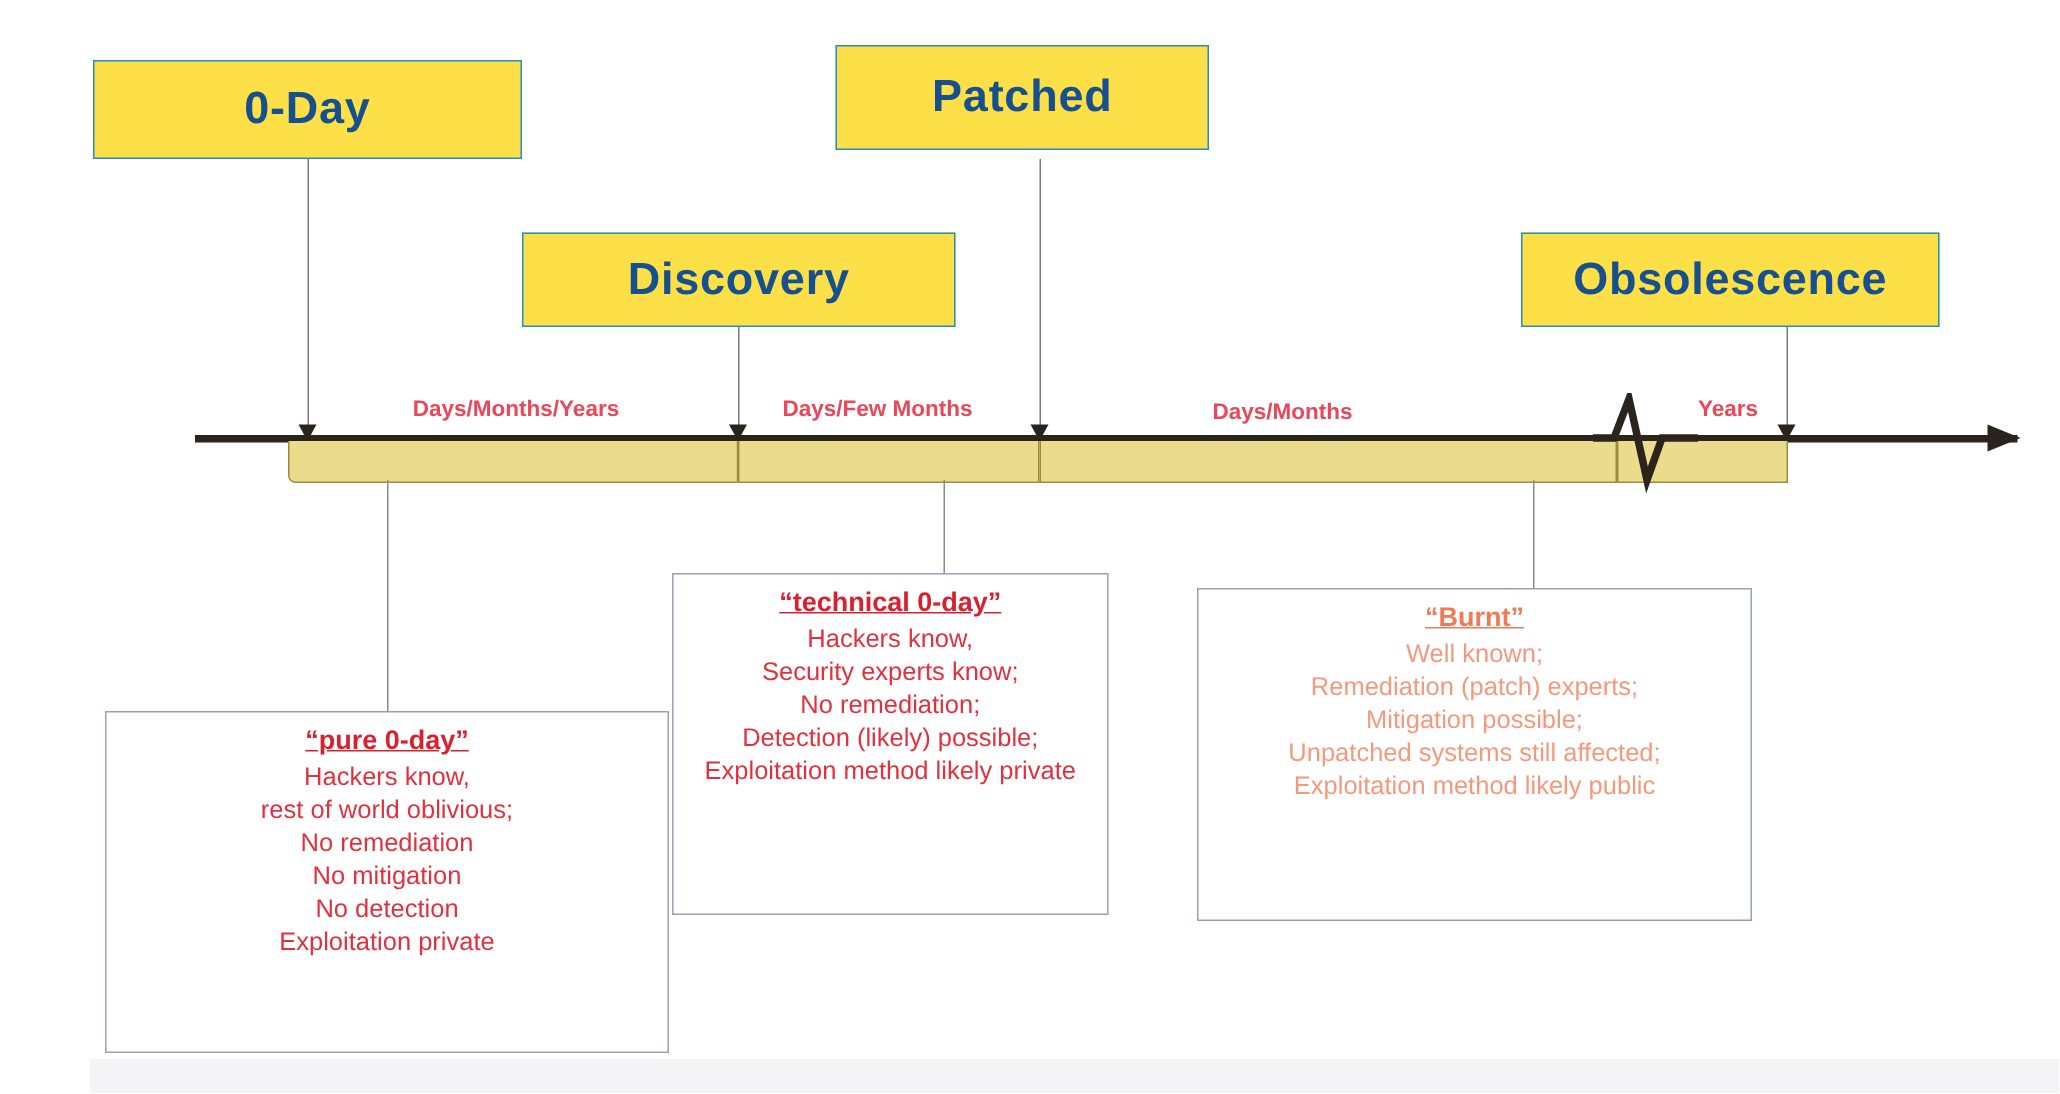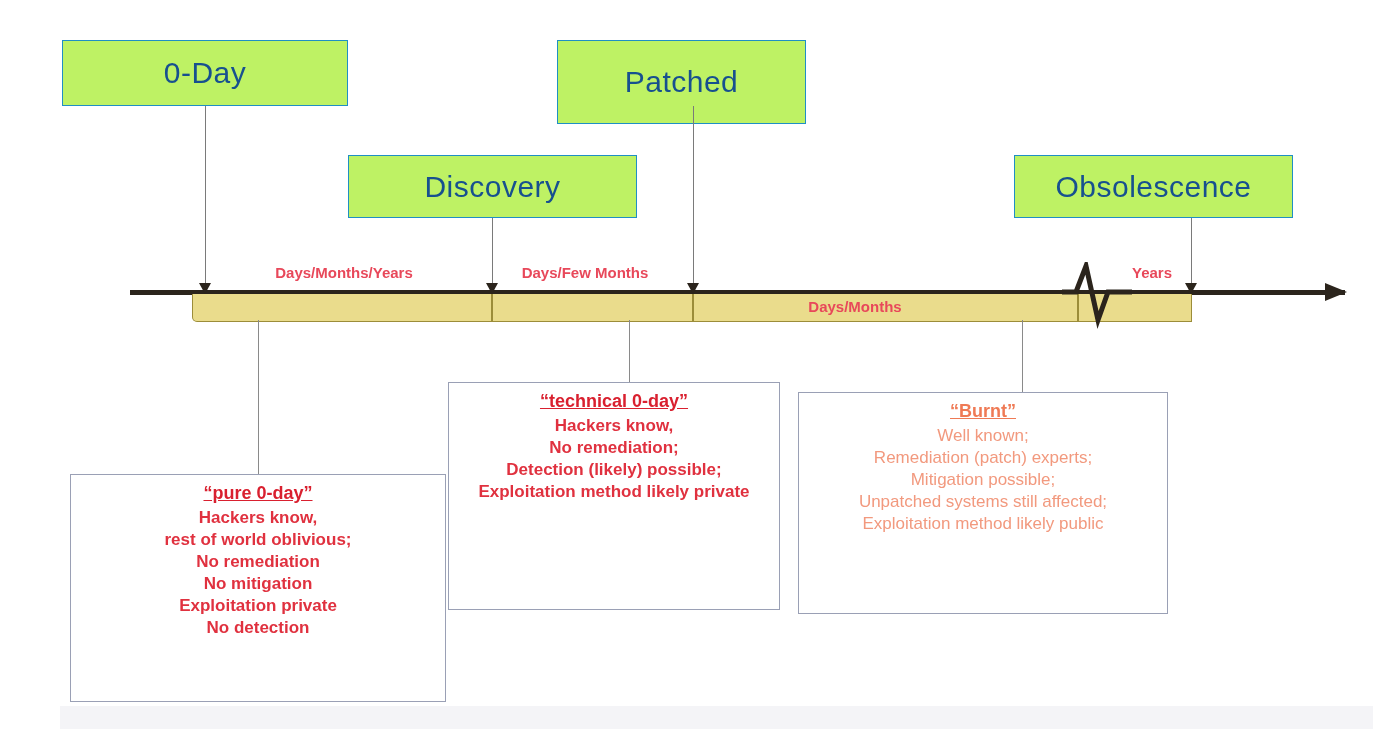--- a/index.html
+++ b/index.html
@@ -24,29 +24,29 @@
     left: 60px;
     top: 706px;
     width: 1313px;
     height: 23px;
     background: #f4f4f7;
   }
 
   
   .milestone {
     position: absolute;
-    background: #bef264;
+    background: #fde047;
     border: 1px solid #1f8fc4;
     box-sizing: border-box;
     display: flex;
     align-items: center;
     justify-content: center;
     color: #17508f;
     font-size: 30px;
-    font-weight: 400;
+    font-weight: 700;
     letter-spacing: 0.5px;
     white-space: nowrap;
   }
   .milestone-label { pointer-events: none; }
 
   
   .vline {
     position: absolute;
     width: 1px;
     background: #7a7a7a;
@@ -132,41 +132,41 @@
     display: block;
     margin-bottom: 3px;
     white-space: nowrap;
   }
   .descbox .line {
     display: block;
     font-size: 17px;
     line-height: 1.30;
     white-space: nowrap;
   }
-  .red   { color: #e0313f; font-weight: bold; }
+  .red   { color: #e0313f; }
   .redt  { color: #d9202f; }
   .orange  { color: #f2997e; }
   .oranget { color: #ef7a55; }
 </style>
 </head>
 <body>
 
 <div id="canvas">
 
   <div class="bottom-band"></div>
 
   <div class="milestone" style="left:62px; top:40px; width:286px; height:66px;">
     <span class="milestone-label">0-Day</span>
   </div>
 
   <div class="milestone" style="left:348px; top:155px; width:289px; height:63px;justify-content:center;">
     <span class="milestone-label">Discovery</span>
   </div>
 
-  <div class="milestone" style="left:557px; top:40px; width:249px; height:84px;">
+  <div class="milestone" style="left:557px; top:30px; width:249px; height:70px;">
     <span class="milestone-label">Patched</span>
   </div>
 
   <div class="milestone" style="left:1014px; top:155px; width:279px; height:63px;">
     <span class="milestone-label">Obsolescence</span>
   </div>
 
   <div class="vline" style="left:205px; top:106px; height:180px;"></div>
   <div class="vline" style="left:492px; top:218px; height:68px;"></div>
   <div class="vline" style="left:693px; top:106px; height:180px;"></div>
@@ -184,40 +184,41 @@
   <div class="marker" style="left:486px; top:283px;"></div>
   <div class="marker" style="left:687px; top:283px;"></div>
   <div class="marker" style="left:1185px; top:283px;"></div>
 
   <svg class="zigzag" viewBox="0 0 70 68" xmlns="http://www.w3.org/2000/svg">
     <polyline points="0,30 14,30 24,4 36,58 46,30 70,30" fill="none" stroke="#2b241c" stroke-width="5" stroke-linejoin="miter" stroke-linecap="butt"></polyline>
   </svg>
 
   <div class="interval-label" style="left:344px; top:264px;">Days/Months/Years</div>
   <div class="interval-label" style="left:585px; top:264px;">Days/Few Months</div>
-  <div class="interval-label" style="left:855px; top:266px;margin-top:32px;">Days/Months</div>
+  <div class="interval-label" style="left:855px; top:266px;">Days/Months</div>
   <div class="interval-label" style="left:1152px; top:264px;">Years</div>
 
   <div class="vline-thin" style="left:258px; top:320px; height:154px;"></div>
   <div class="vline-thin" style="left:629px; top:320px; height:62px;"></div>
   <div class="vline-thin" style="left:1022px; top:320px; height:72px;"></div>
 
   <div class="descbox" style="left:70px; top:474px; width:376px; height:228px;">
     <span class="title redt">“pure 0-day”</span>
     <span class="line red">Hackers  know,</span>
     <span class="line red">rest of world oblivious;</span>
     <span class="line red">No remediation</span>
     <span class="line red">No mitigation</span>
+    <span class="line red">No detection</span>
     <span class="line red">Exploitation  private</span>
-    <span class="line red">No detection</span>
-  </div>
-
-  <div class="descbox" style="left:448px; top:382px; width:332px; height:228px;">
+  </div>
+
+  <div class="descbox" style="left:448px; top:382px; width:291px; height:228px;">
     <span class="title redt">“technical 0-day”</span>
     <span class="line red">Hackers  know,</span>
+    <span class="line red">Security  experts know;</span>
     <span class="line red">No remediation;</span>
     <span class="line red">Detection  (likely)  possible;</span>
     <span class="line red">Exploitation  method  likely  private</span>
   </div>
 
   <div class="descbox" style="left:798px; top:392px; width:370px; height:222px;text-align:center;">
     <span class="title oranget">“Burnt”</span>
     <span class="line orange">Well known;</span>
     <span class="line orange">Remediation  (patch) experts;</span>
     <span class="line orange">Mitigation  possible;</span>

